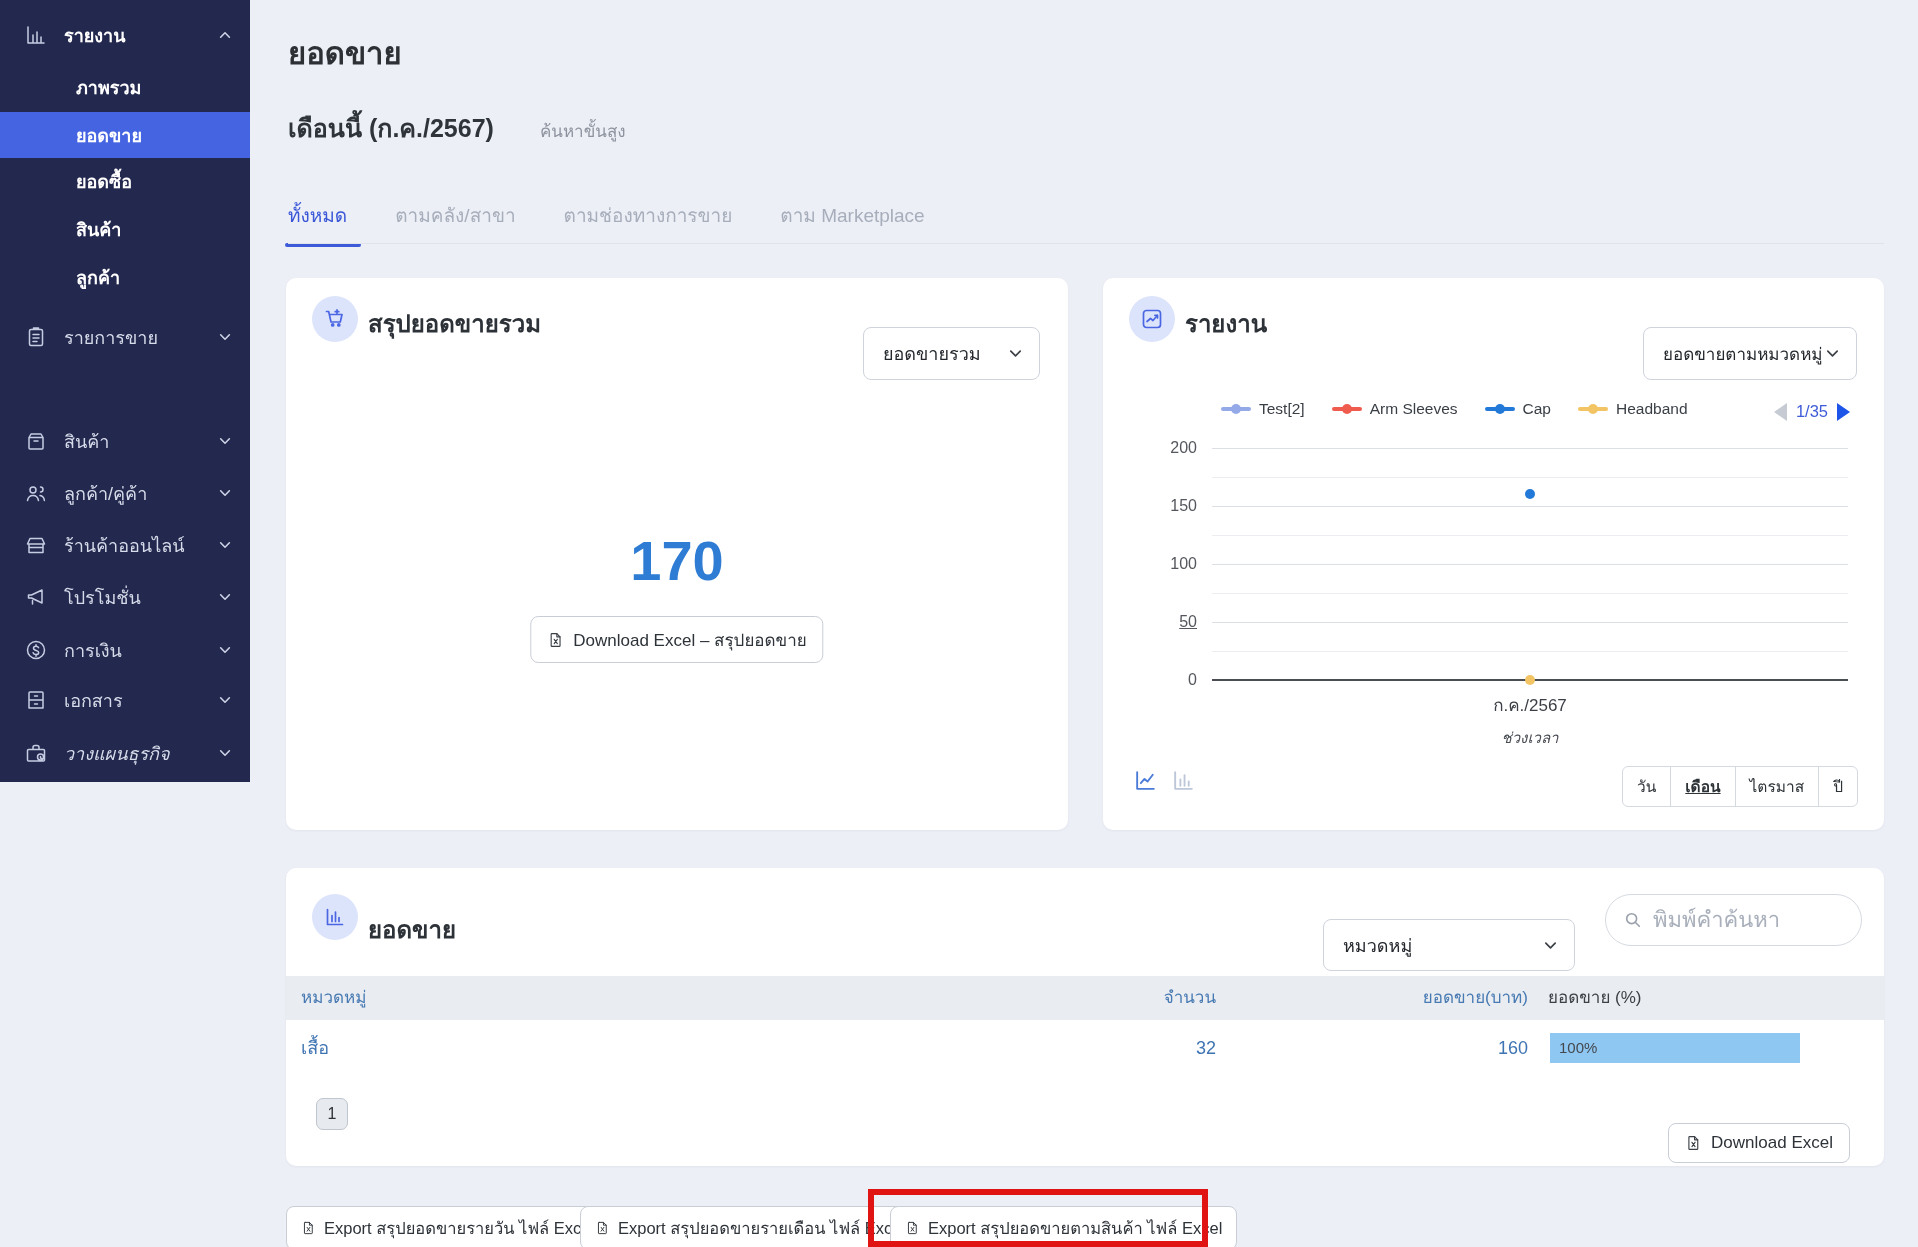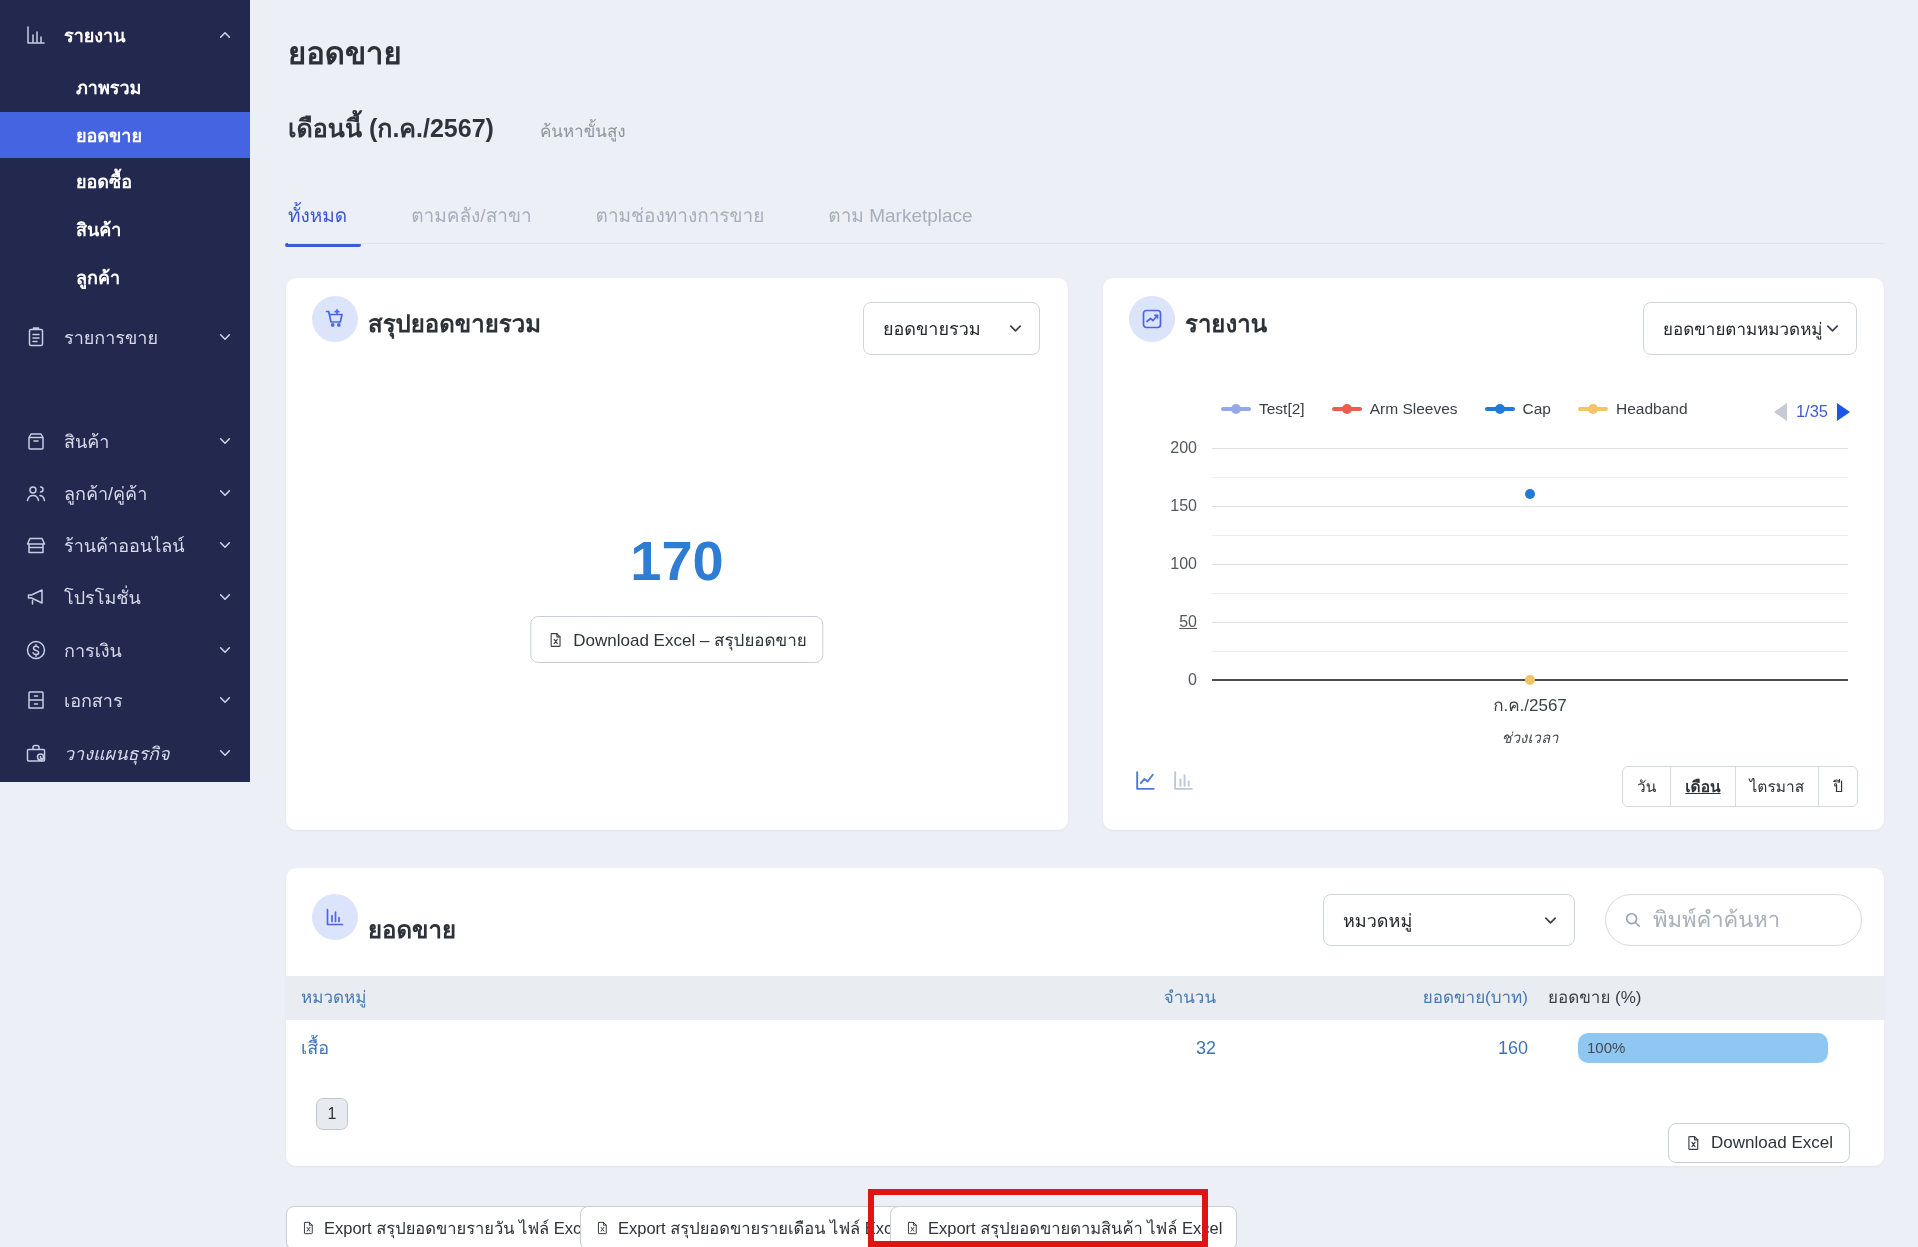--- a/index.html
+++ b/index.html
@@ -23,41 +23,41 @@
   .side-item.sub { padding-left:76px; font-weight:bold; color:#ffffff; }
   .side-item.active { background:#4464e1; }
 
   
   #page-title { position:absolute; left:288px; top:28px; font-size:31px; font-weight:bold; color:#2d3136; }
   #period-row { position:absolute; left:288px; top:108px; display:flex; align-items:baseline; gap:46px; }
   #period-label { font-size:25px; font-weight:600; color:#2f343b; }
   #adv-search { font-size:17px; color:#8d939e; cursor:pointer; }
 
   
-  #tabs { position:absolute; left:288px; top:200px; display:flex; gap:64px; font-size:19px; }
+  #tabs { position:absolute; left:288px; top:200px; display:flex; gap:48px; font-size:19px; }
   .tab { color:#a7aebb; padding-bottom:17px; position:relative; cursor:pointer; }
   .tab.active { color:#3a57d8; }
   .tab.active::after { content:""; position:absolute; left:-3px; right:-14px; bottom:0; height:4px;
     background:#3d5bd9; border-radius:2px; }
   #tabs-line { position:absolute; left:288px; right:34px; top:243px; height:1px; background:#e0e3ea; }
 
   
   .card { position:absolute; background:#ffffff; border-radius:10px;
     box-shadow:0 1px 3px rgba(25,35,70,0.05); }
   #card-summary { left:286px; top:278px; width:782px; height:552px; }
   #card-report  { left:1103px; top:278px; width:781px; height:552px; }
   #card-sales   { left:286px; top:868px; width:1598px; height:298px; }
 
   .card-head-icon { position:absolute; width:46px; height:46px; border-radius:50%;
     background:#dce4fb; color:#4b66e2; display:flex; align-items:center; justify-content:center; }
   .card-head-icon svg { width:24px; height:24px; }
   .card-title { position:absolute; font-size:24px; font-weight:bold; color:#2d3238; white-space:nowrap; }
 
   .dropdown { position:absolute; border:1px solid #cfd4dc; border-radius:8px; background:#fff;
-    display:flex; align-items:center; padding:0 16px 0 19px; font-size:18px; color:#24282d; cursor:pointer; }
+    display:flex; align-items:center; padding:0 16px 0 19px; font-size:18px; color:#24282d; cursor:pointer;margin-top:25px; }
   .dropdown .dd-chev { margin-left:auto; width:15px; height:15px; color:#3c4046; flex:none; }
   .dropdown .dd-text { white-space:nowrap; overflow:hidden; }
 
   .btn { display:inline-flex; align-items:center; gap:9px; border:1px solid #c9ced6; border-radius:8px;
     background:#fff; font-size:17px; color:#2e3339; padding:9px 16px; cursor:pointer; white-space:nowrap; }
   .btn .file-icn { width:17px; height:20px; color:#3a3f45; flex:none; }
 
   
   #summary-value { position:absolute; left:0; width:100%; top:250px; text-align:center;
     font-size:56px; font-weight:600; color:#2e7cd4; }
@@ -115,21 +115,21 @@
   #th-qty { right:668px; }
   #th-amt { right:356px; }
   #th-pct { left:1262px; color:#3c4147 !important; }
 
   #trow { position:absolute; left:0; top:152px; width:100%; height:56px; cursor:pointer; }
   #trow .td { position:absolute; line-height:56px; font-size:18px; color:#3f74b2; white-space:nowrap; }
   #td-cat { left:15px; }
   #td-qty { right:668px; }
   #td-amt { right:356px; }
   #pct-bar { position:absolute; left:1264px; top:13px; height:30px; background:#8fc7f3;
-    border-radius:10px; font-size:15px; color:#44494f; line-height:30px; padding-left:9px;margin-left:28px; }
+    border-radius:0; font-size:15px; color:#44494f; line-height:30px; padding-left:9px; }
 
   #page-btn { position:absolute; left:30px; top:230px; width:32px; height:32px; background:#e7eaee;
     border:1px solid #bfc6cd; border-radius:7px; font-size:16px; color:#2e3338;
     display:flex; align-items:center; justify-content:center; cursor:pointer; }
   #sales-download { position:absolute; right:34px; top:226px;margin-top:29px; }
 
   
   .export-btn { position:absolute; top:1206px; font-size:16.5px; padding:8px 14px; gap:8px; }
   #exp-0 { left:286px; }
   #exp-1 { left:580px; }

